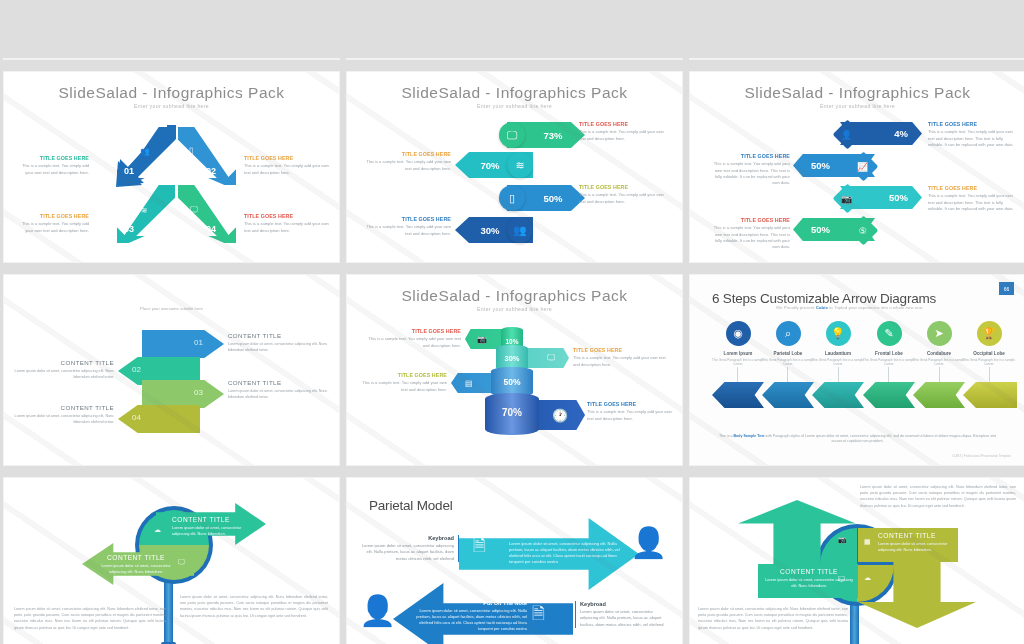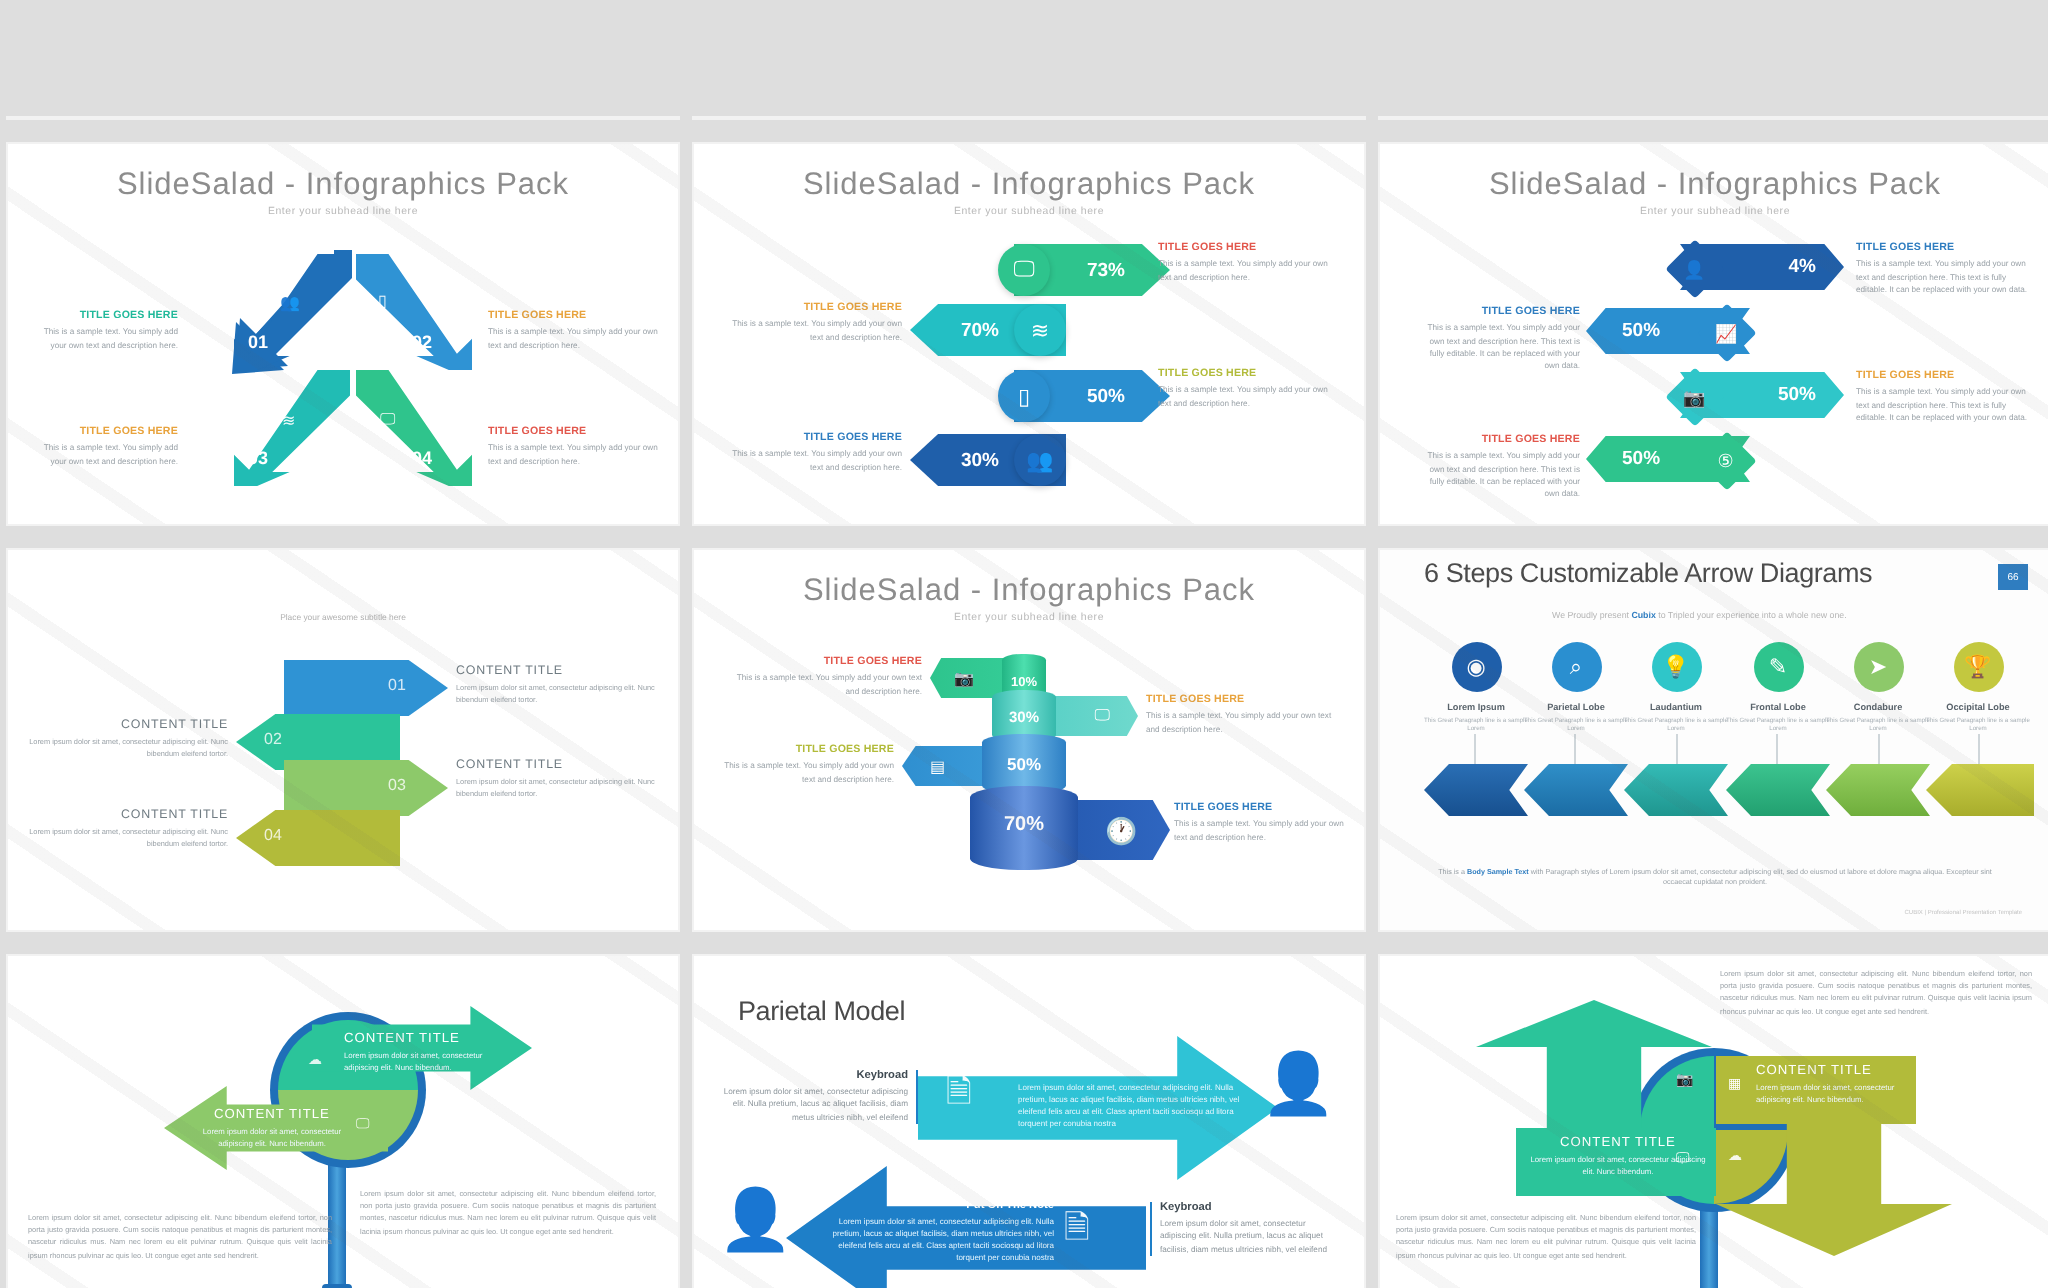--- a/index.html
+++ b/index.html
@@ -83,21 +83,21 @@
   .ct-bd{ font-size:3.7px; color:#9aa2a8; line-height:1.6;}
 
   
   .cyl{ position:absolute; border-radius:46% / 14%; }
   .cyl .v{ position:absolute; left:0; right:0; text-align:center; color:#fff;
            font-weight:600; }
   .hex{ position:absolute; height:20px; display:flex; align-items:center;
         color:#fff; font-size:10px; }
 
   
-  .s6-title{ position:absolute; left:22px; top:4px; font-size:13.5px;
+  .s6-title{ position:absolute; left:22px; top:16px; font-size:13.5px;
              color:#4c4c4c; letter-spacing:-.2px; }
   .s6-sub{ position:absolute; left:86px; top:30px; font-size:4.4px; color:#b5b5b5;}
   .s6-sub b{ color:#2f7dc0; }
   .s6-badge{ position:absolute; right:11px; top:7px; width:15px; height:13px;
              background:#2f7dc0; color:#fff; font-size:5px;
              display:flex; align-items:center; justify-content:center; }
   .s6-col{ position:absolute; width:52px; text-align:center; }
   .s6-ic{ width:25px; height:25px; border-radius:50%; margin:0 auto;
           display:flex; align-items:center; justify-content:center;
           color:#fff; font-size:11px; }

